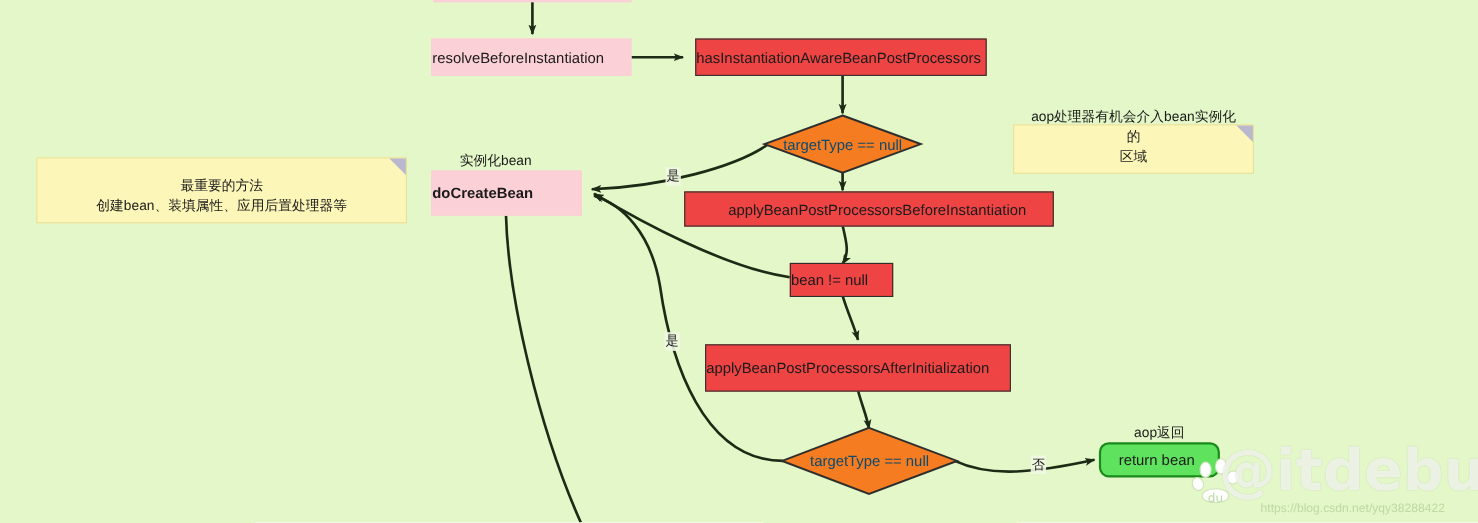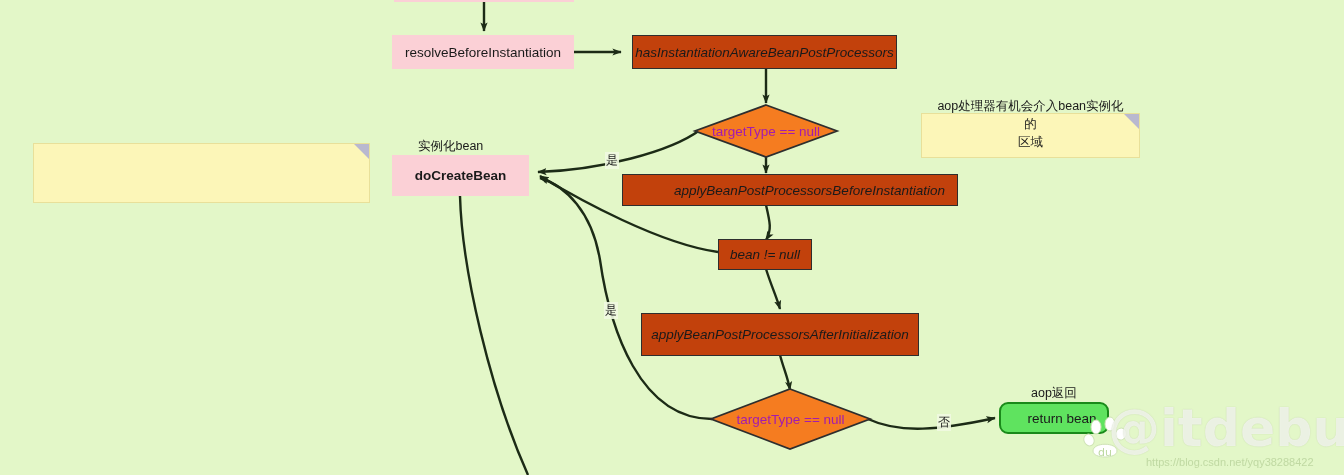--- a/index.html
+++ b/index.html
@@ -20,35 +20,34 @@
     left: 0; top: 0;
     width: 1344px;
     height: 475px;
     pointer-events: none;
   }
   .node {
     position: absolute;
     box-sizing: border-box;
     display: flex;
     align-items: center;
-    justify-content: center;
+    justify-content: flex-start;
     text-align: center;
     color: #1a1a1a;
     z-index: 3;
   }
   .node-pink {
     background: #fbd0d6;
     border: 1px solid #fbd0d6;
     font-size: 13.5px;
   }
   .node-orange {
-    background: #c2410c;
+    background: #ef4444;
     border: 1.6px solid #2e2e2e;
     font-size: 13.5px;
-    font-style: italic;
   }
   .node-green {
     background: #5fe35f;
     border: 2px solid #1a8a1a;
     border-radius: 9px;
     font-size: 13.5px;
   }
   .diamond-wrap {
     position: absolute;
     z-index: 3;
@@ -59,21 +58,21 @@
     overflow: visible;
   }
   .diamond-label {
     position: absolute;
     left: 0; top: 0;
     width: 100%; height: 100%;
     display: flex;
     align-items: center;
     justify-content: center;
     font-size: 13.5px;
-    color: #a21caf;
+    color: #0c4a6e;
     white-space: nowrap;
     z-index: 4;
   }
   .note {
     position: absolute;
     box-sizing: border-box;
     background: #fcf6b8;
     border: 1px solid #e8e09a;
     color: #1a1a1a;
     font-size: 12.5px;
@@ -176,20 +175,24 @@
       <path d="M712,419 C640,419 610,330 600,260 C592,212 566,186 540,178" marker-end="url(#arrow)"></path>
 
       <path d="M868,419 C900,434 940,430 995,418" marker-end="url(#arrow)"></path>
 
       <path d="M460,196 C462,270 490,390 528,475"></path>
     </g>
   </svg>
 
   <div class="note" style="left:33px; top:143px; width:337px; height:60px;">
     <span class="fold"></span>
+    <div>
+      <div>最重要的方法</div>
+      <div>创建bean、装填属性、应用后置处理器等</div>
+    </div>
   </div>
 
   <div class="note" style="left:921px; top:113px; width:219px; height:45px;">
     <span class="fold"></span>
     <div>
       <div>aop处理器有机会介入bean实例化的</div>
       <div>区域</div>
     </div>
   </div>
 

